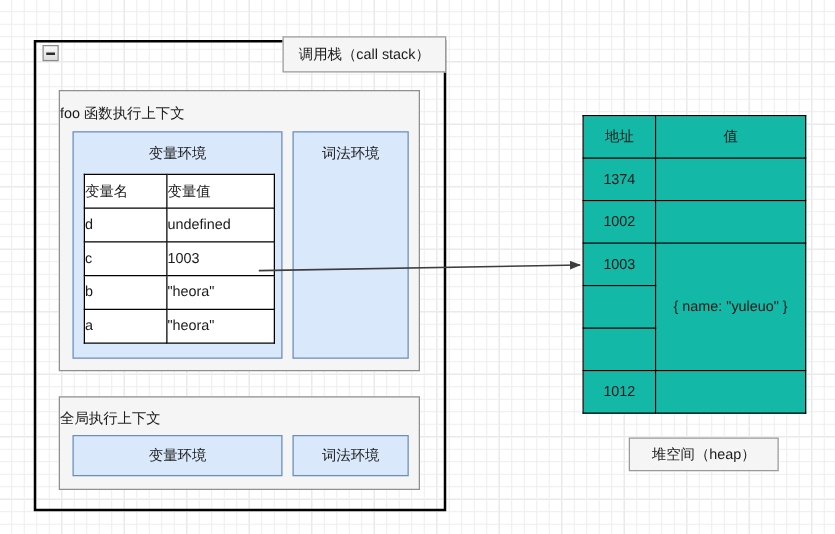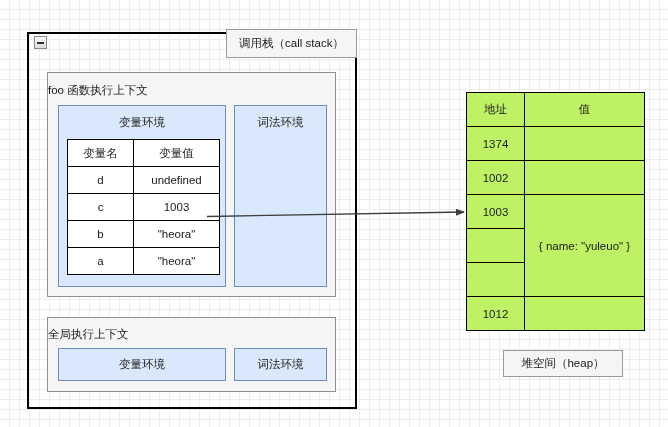--- a/index.html
+++ b/index.html
@@ -125,21 +125,21 @@
     left: 8px;
     top: 33px;
     width: 152px;
     border-collapse: collapse;
     background: #ffffff;
     table-layout: fixed;
   }
   #vars-table td, #vars-table th {
     border: 1px solid #000000;
     height: 26px;
-    text-align: center;
+    text-align: left;
     font-size: 11.5px;
     font-weight: normal;
     color: #1a1a1a;
     background: #ffffff;
     padding: 0;
     white-space: nowrap;
   }
   #vars-table col.cname { width: 66px; }
   #vars-table col.cval  { width: 86px; }
 
@@ -160,21 +160,21 @@
     border-collapse: collapse;
     background: #ffffff;
     table-layout: fixed;
   }
   #heap-table td, #heap-table th {
     border: 1px solid #000000;
     text-align: center;
     font-size: 11.5px;
     font-weight: normal;
     color: #1a1a1a;
-    background: #bef264;
+    background: #14b8a6;
     padding: 0;
     height: 33px;
     white-space: nowrap;
   }
   #heap-table col.caddr { width: 58px; }
   #heap-table col.cval  { width: 120px; }
 
   #heap-label {
     position: absolute;
     left: 503px;

